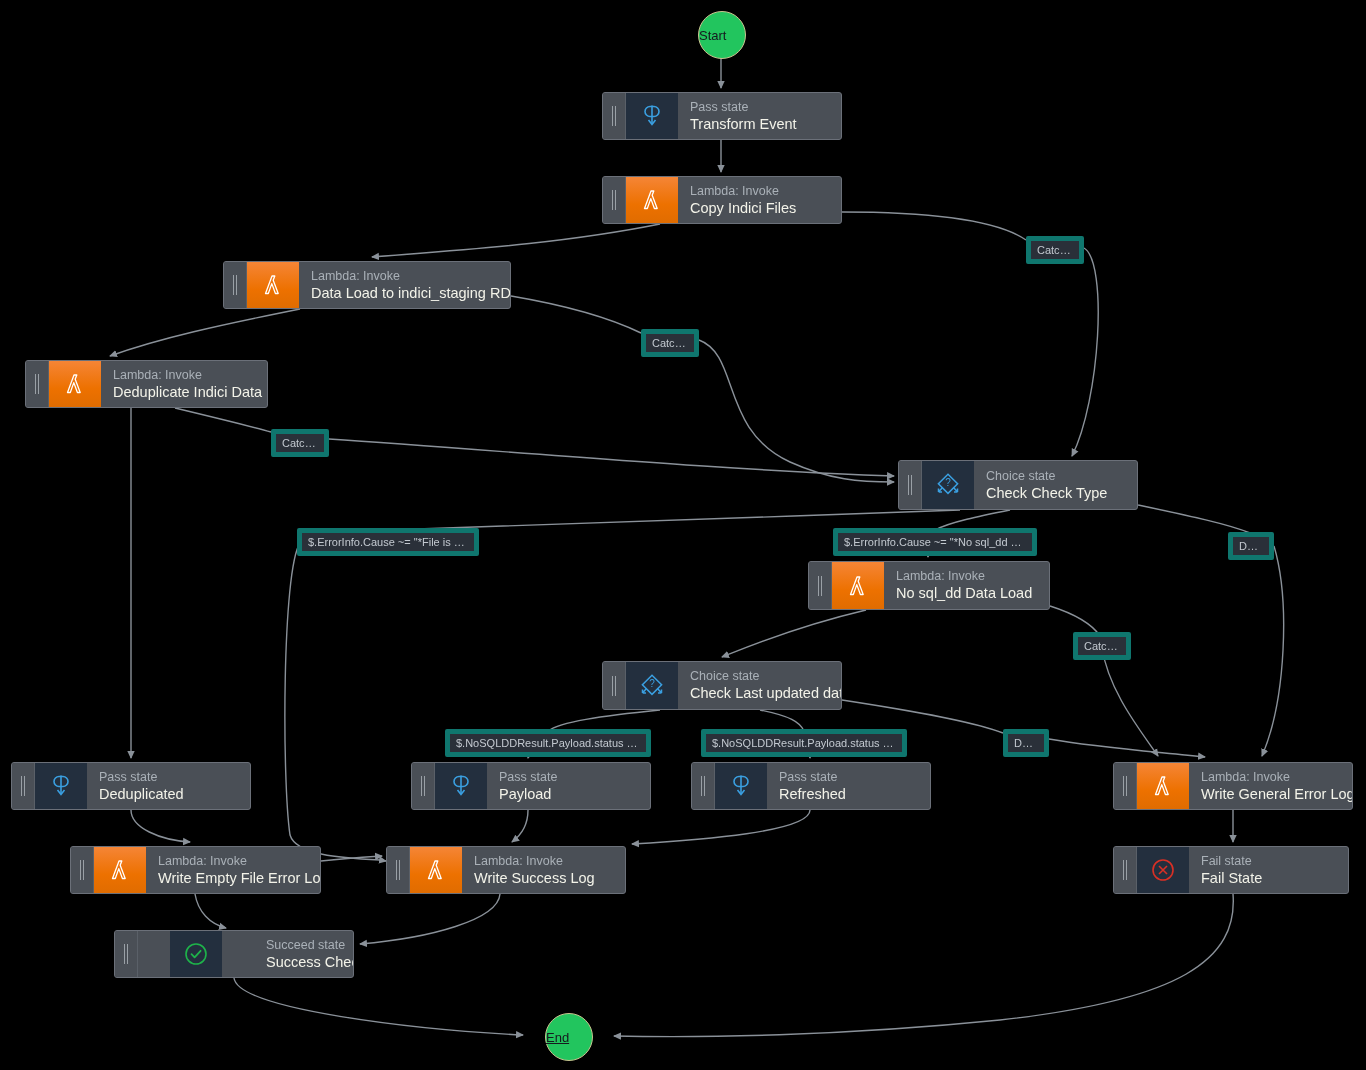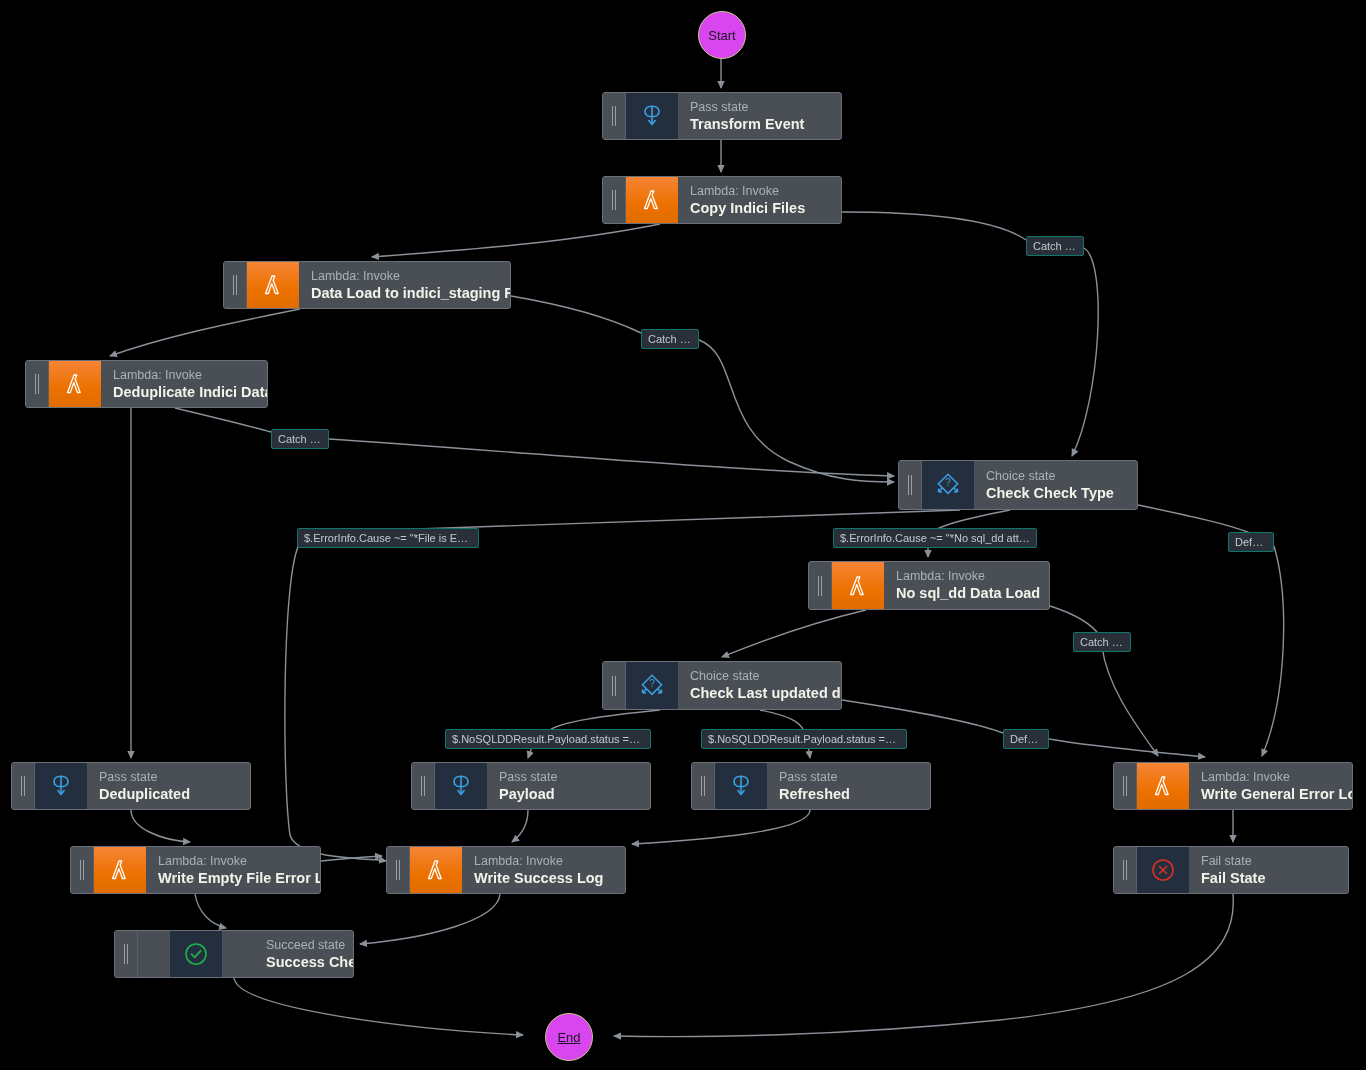--- a/index.html
+++ b/index.html
@@ -3,41 +3,41 @@
 <meta charset="utf-8">
 <style>
   html,body{margin:0;padding:0;background:#000;}
   body{width:1366px;height:1070px;position:relative;overflow:hidden;
        font-family:"Liberation Sans","DejaVu Sans",sans-serif;}
 
   #canvas{position:absolute;left:0;top:0;width:1366px;height:1070px;}
   svg#edges{position:absolute;left:0;top:0;width:1366px;height:1070px;}
 
   
-  .terminal{position:absolute;border-radius:50%;background:#d946ef;
+  .terminal{position:absolute;border-radius:50%;background:#22c55e;
             border:1px solid #c9c48f;display:flex;align-items:center;
-            justify-content:center;color:#16191f;font-size:13px;}
+            justify-content:flex-start;color:#16191f;font-size:13px;}
 
   
   .node{position:absolute;display:flex;align-items:stretch;
         background:#4a4f56;border:1px solid #6b7079;border-radius:3px;
         box-sizing:border-box;overflow:hidden;}
   .grip{width:22px;background:#4a4f56;display:flex;align-items:center;
         justify-content:center;flex:0 0 22px;border-right:1px solid #5a6068;}
   .grip i{display:block;width:1px;height:20px;background:#9aa0a6;margin:0 1px;}
   .iconbox{width:52px;flex:0 0 52px;display:flex;align-items:center;
            justify-content:center;background:#232f3e;}
   .iconbox.lambda{background:linear-gradient(180deg,#f58536 0%,#ed7100 60%,#e06c00 100%);}
   .labels{flex:1 1 auto;display:flex;flex-direction:column;
           justify-content:center;padding:0 12px;min-width:0;}
   .kind{color:#aab1b8;font-size:12.5px;line-height:16px;white-space:nowrap;}
-  .name{color:#f3f3e9;font-size:14.5px;font-weight:bold;line-height:19px;white-space:nowrap;}
+  .name{color:#f3f3e9;font-size:14.5px;font-weight:normal;line-height:19px;white-space:nowrap;}
 
   
-  .elabel{position:absolute;background:#2a3039;border:1px solid #0f766e;
+  .elabel{position:absolute;background:#2a3039;border:5px solid #0f766e;
           border-radius:2px;color:#c3c9d0;font-size:11px;line-height:14px;
           padding:2px 6px;white-space:nowrap;box-sizing:border-box;
           overflow:hidden;text-overflow:ellipsis;}
 </style>
 </head>
 <body>
 
 <div id="canvas">
 
   <svg id="edges" viewBox="0 0 1366 1070" xmlns="http://www.w3.org/2000/svg">

